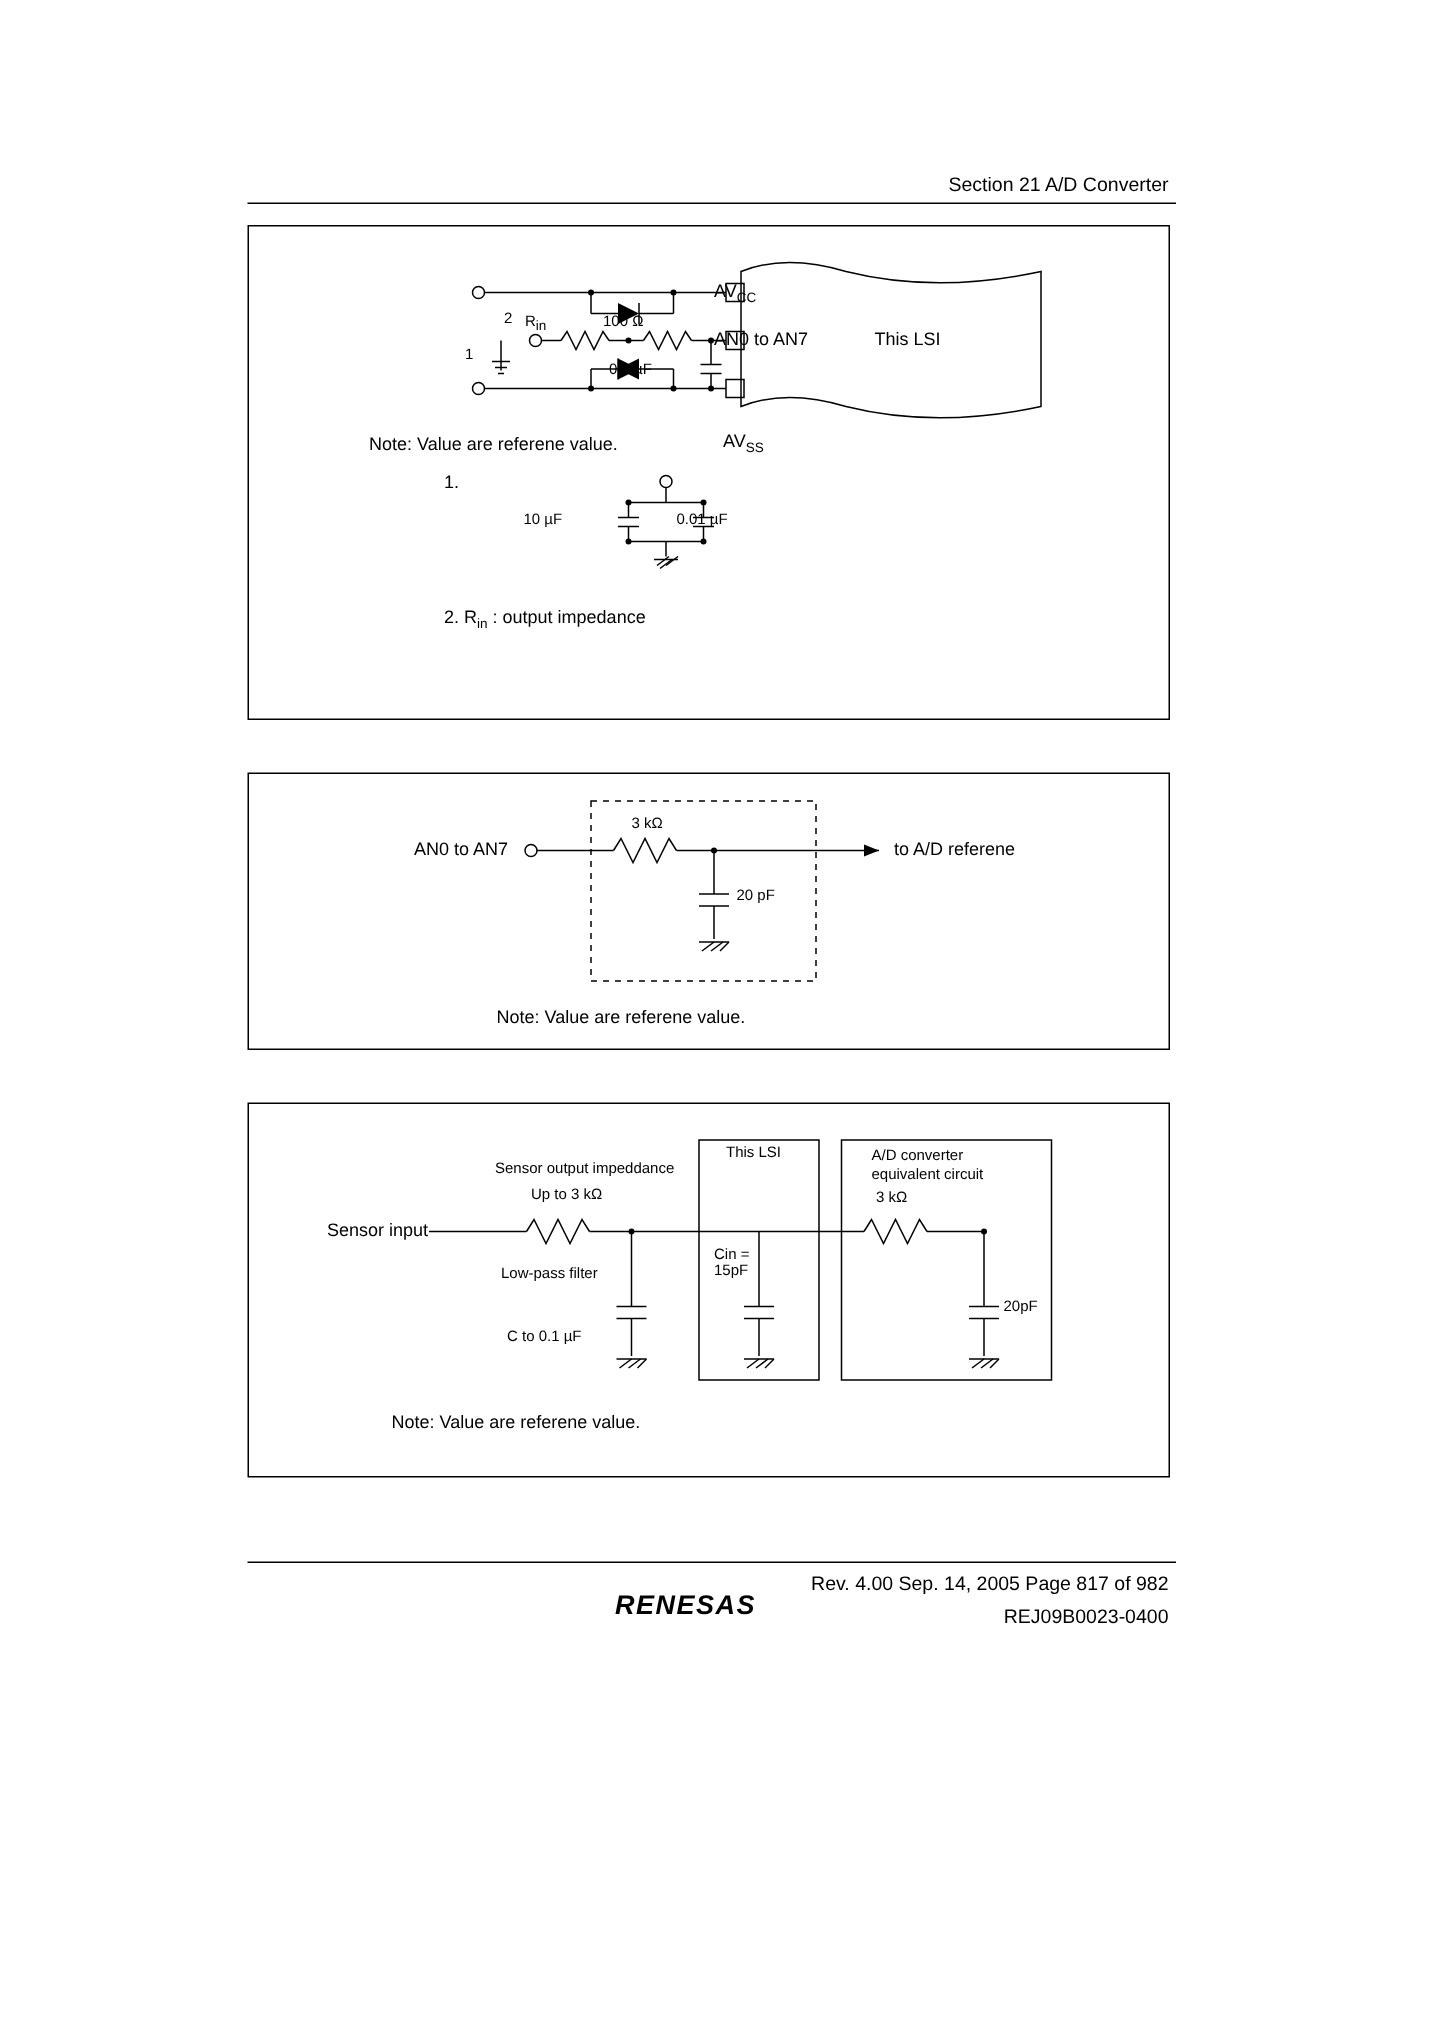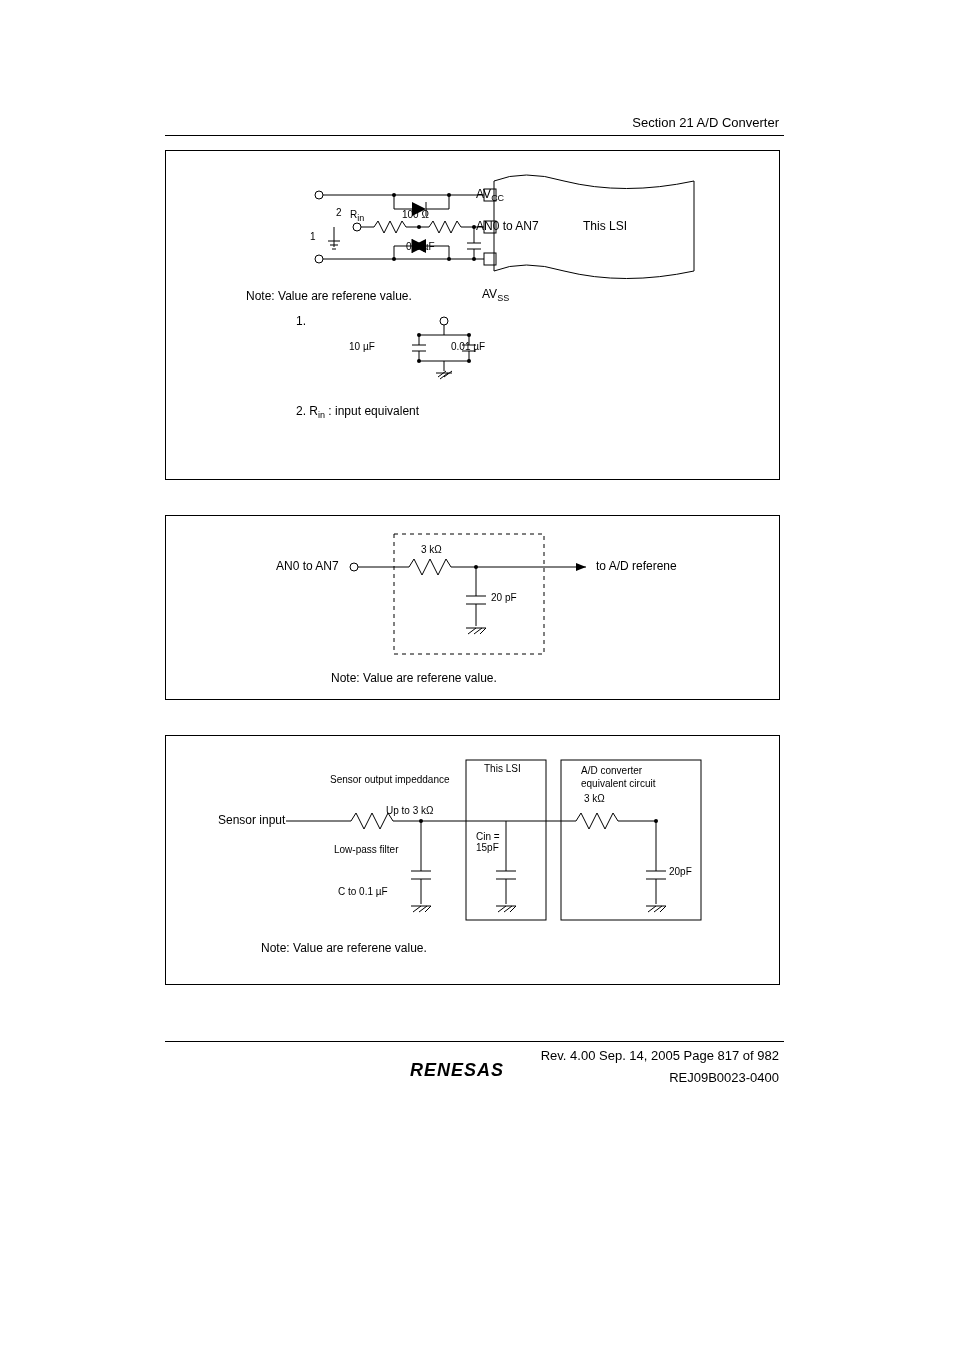--- a/index.html
+++ b/index.html
@@ -158,21 +158,21 @@
     <div class="txt" style="top:68px; left:417px;">This LSI</div>
     <div class="txt small" style="top:58px; left:236px;">100 Ω</div>
     <div class="txt small" style="top:90px; left:240px;">0.1 µF</div>
     <div class="txt small" style="top:58px; left:184px;"><span>R</span><sub class="sub">in</sub></div>
     <div class="txt small" style="top:56px; left:170px;">2</div>
     <div class="txt small" style="top:80px; left:144px;">1</div>
     <div class="txt" style="top:138px; left:80px;">Note: Value are referene value.</div>
     <div class="txt" style="top:163px; left:130px;">1.</div>
     <div class="txt small" style="top:190px; left:183px;">10 µF</div>
     <div class="txt small" style="top:190px; left:285px;">0.01 µF</div>
-    <div class="txt" style="top:253px; left:130px;"><span>2.  R</span><sub class="sub">in</sub><span> : input equivalent</span></div>
+    <div class="txt" style="top:253px; left:130px;"><span>2.  R</span><sub class="sub">in</sub><span> : output impedance</span></div>
   </div>
 
   <div class="figure-box" style="top:515px; left:165px; width:615px; height:185px;">
     <svg width="615" height="185" viewBox="0 0 615 185">
 
       <rect x="228" y="18" width="150" height="120" fill="none" stroke="#000" stroke-dasharray="4 4"></rect>
 
       <circle cx="188" cy="51" r="4" fill="none" stroke="#000"></circle>
       <line x1="192" y1="51" x2="243" y2="51" stroke="#000"></line>
 
@@ -241,21 +241,21 @@
       <line x1="480" y1="143" x2="500" y2="143" stroke="#000"></line>
       <line x1="490" y1="143" x2="490" y2="168" stroke="#000"></line>
       <line x1="480" y1="170" x2="500" y2="170" stroke="#000"></line>
       <line x1="482" y1="176" x2="490" y2="170" stroke="#000"></line>
       <line x1="488" y1="176" x2="496" y2="170" stroke="#000"></line>
       <line x1="494" y1="176" x2="500" y2="170" stroke="#000"></line>
     </svg>
 
     <div class="txt" style="top:77px; left:52px;">Sensor input</div>
     <div class="txt small" style="top:38px; left:164px; text-align:center;">Sensor output impeddance</div>
-    <div class="txt small" style="top:69px; left:188px;margin-left:32px;">Up to 3 kΩ</div>
+    <div class="txt small" style="top:55px; left:188px;">Up to 3 kΩ</div>
     <div class="txt small" style="top:108px; left:168px;">Low-pass filter</div>
     <div class="txt small" style="top:150px; left:172px;">C to 0.1 µF</div>
     <div class="txt small" style="top:27px; left:318px;">This LSI</div>
     <div class="txt small" style="top:95px; left:310px; line-height:11px;">
       <span>Cin =</span><br><span>15pF</span>
     </div>
     <div class="txt small" style="top:28px; left:415px; text-align:left; line-height:13px;">
       <span>A/D converter</span><br><span>equivalent circuit</span>
     </div>
     <div class="txt small" style="top:57px; left:418px;">3 kΩ</div>

